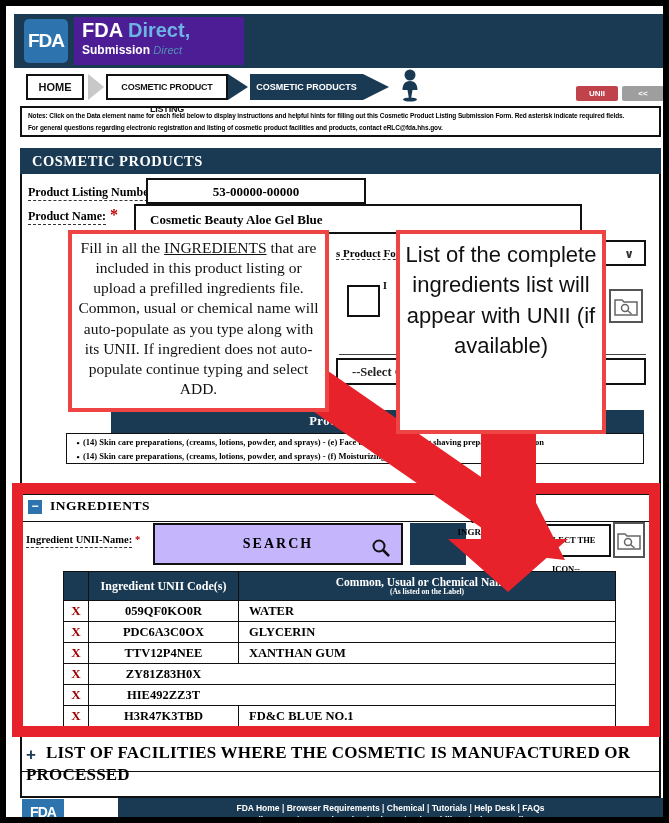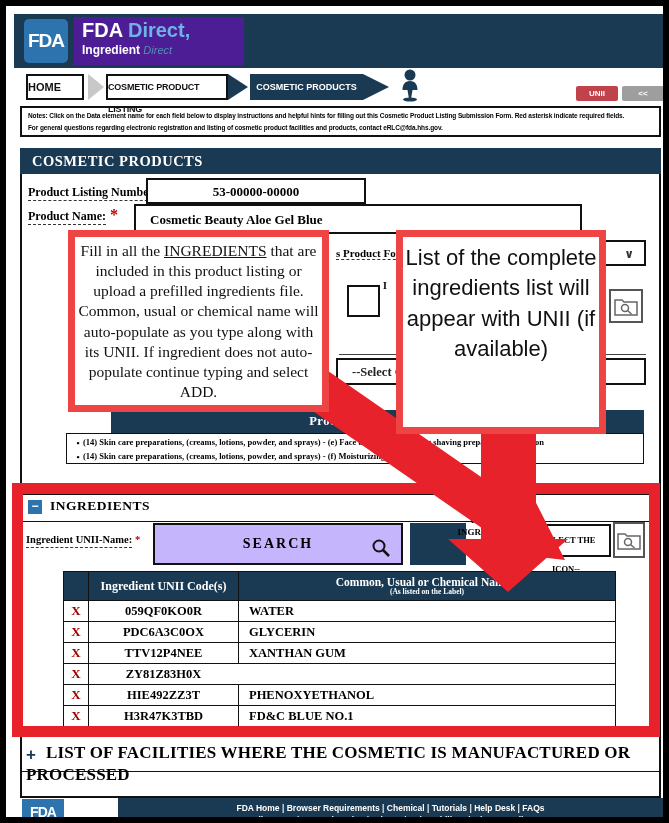--- a/index.html
+++ b/index.html
@@ -12,21 +12,21 @@
   .fdalogo{left:10px;top:5px;width:44px;height:44px;background:#2d74ae;border-radius:5px;
            color:#fff;font-weight:bold;font-size:19px;text-align:center;line-height:44px;
            font-family:"Liberation Sans",sans-serif;letter-spacing:-1px;}
   .brandbox{left:60px;top:3px;width:170px;height:48px;background:#4c1d95;padding:2px 8px;}
   .b1{font-size:20px;font-weight:bold;color:#fff;font-family:"Liberation Sans",sans-serif;}
   .b1 .lt{color:#6db4e4;font-weight:bold;}
   .b2{font-size:12px;font-weight:bold;color:#fff;font-family:"Liberation Sans",sans-serif;margin-top:1px;}
   .b2 .lt{color:#5590b4;font-style:italic;font-weight:normal;font-size:11px;}
   
   .crumbbox{background:#fff;border:2px solid #111;color:#111;font-weight:bold;
-            font-family:"Liberation Sans",sans-serif;}
+            font-family:"Liberation Sans",sans-serif;text-align:center;}
   .tri{width:0;height:0;border-top:13px solid transparent;border-bottom:13px solid transparent;}
   .navyrect{background:#1a3a54;color:#fff;font-weight:bold;font-family:"Liberation Sans",sans-serif;
             text-align:center;}
   .btn{color:#fff;font-weight:bold;font-family:"Liberation Sans",sans-serif;font-size:8px;
        text-align:center;line-height:15px;border-radius:2px;cursor:pointer;}
   
   .notes{left:14px;top:100px;width:641px;height:31px;border:2px solid #111;padding:2px 6px;
          font-family:"Liberation Sans",sans-serif;font-weight:bold;font-size:6.5px;line-height:1.85;
          letter-spacing:-0.1px;white-space:nowrap;}
   
@@ -54,21 +54,21 @@
   
   .tbl{left:57px;top:565px;width:553px;border:1px solid #111;}
   .thead{display:grid;grid-template-columns:24px 150px 1fr;background:#1a3a54;color:#fff;height:28px;}
   .trow{display:grid;grid-template-columns:24px 150px 1fr;height:20px;border-top:1px solid #111;background:#fff;}
   .tc{border-left:1px solid #111;display:flex;align-items:center;overflow:hidden;}
   .tc:first-child{border-left:none;}
   .tx{justify-content:center;color:#a00000;font-weight:bold;font-size:13px;cursor:pointer;}
   .tcode{justify-content:center;font-weight:bold;font-size:12.5px;}
   .tname{padding-left:10px;font-weight:bold;font-size:12.5px;}
   
-  .callout{background:#fff;border:7px solid #ef4444;z-index:50;text-align:center;color:#111;}
+  .callout{background:#fff;border:4px solid #ef4444;z-index:50;text-align:center;color:#111;}
   .co-left{left:62px;top:224px;width:261px;height:182px;font-size:15.5px;line-height:1.3;padding:4px 3px;}
   .co-right{left:390px;top:224px;width:210px;height:204px;font-family:"Liberation Sans",sans-serif;
             font-size:22px;line-height:1.38;padding:6px 1px;}
   #arrows{left:0;top:0;z-index:45;pointer-events:none;}
   
   .ftlogo{left:16px;top:793px;width:42px;height:26px;background:#2d74ae;color:#fff;font-weight:bold;
           font-size:14px;text-align:center;line-height:26px;font-family:"Liberation Sans",sans-serif;letter-spacing:-1px;}
   .ftbar{left:112px;top:792px;width:545px;height:31px;background:#1a3a54;color:#fff;
          font-family:"Liberation Sans",sans-serif;font-weight:bold;font-size:8.5px;text-align:center;
          display:flex;flex-direction:column;justify-content:center;gap:2px;}
@@ -78,21 +78,21 @@
 </head>
 <body>
 
 <div id="page">
 
   <div class="abs hdrbar">
     <div class="abs fdalogo">FDA</div>
     <div class="abs brandbox">
       <div class="b1"><span>FDA</span>
         <span class="lt">Direct,</span></div>
-      <div class="b2"><span>Ingredient</span>
+      <div class="b2"><span>Submission</span>
         <span class="lt">Direct</span></div>
     </div>
   </div>
 
   <div class="abs crumbbox" style="left:20px;top:68px;width:58px;height:26px;font-size:11px;line-height:22px;">HOME</div>
   <div class="abs tri" style="left:82px;top:68px;border-left:16px solid #c8c8c8;"></div>
   <div class="abs crumbbox" style="left:100px;top:68px;width:122px;height:26px;font-size:9px;line-height:22px;letter-spacing:-0.2px;">COSMETIC PRODUCT LISTING</div>
   <div class="abs tri" style="left:222px;top:68px;border-left:20px solid #1a3a54;"></div>
   <div class="abs navyrect" style="left:244px;top:68px;width:113px;height:26px;font-size:9px;line-height:26px;">COSMETIC PRODUCTS</div>
   <div class="abs tri" style="left:357px;top:68px;border-left:26px solid #1a3a54;"></div>
@@ -216,21 +216,20 @@
           <div class="tc tcode">TTV12P4NEE</div>
           <div class="tc tname">XANTHAN GUM</div>
         </div>
         <div class="trow">
           <div class="tc tx">X</div>
           <div class="tc tcode">ZY81Z83H0X</div>
         </div>
         <div class="trow">
           <div class="tc tx">X</div>
           <div class="tc tcode">HIE492ZZ3T</div>
-          <div class="tc tname">PHENOXYETHANOL</div>
         </div>
         <div class="trow">
           <div class="tc tx">X</div>
           <div class="tc tcode">H3R47K3TBD</div>
           <div class="tc tname">FD&amp;C BLUE NO.1</div>
         </div>
       </div>
   </div>
   <div class="abs redbox"></div>
 

